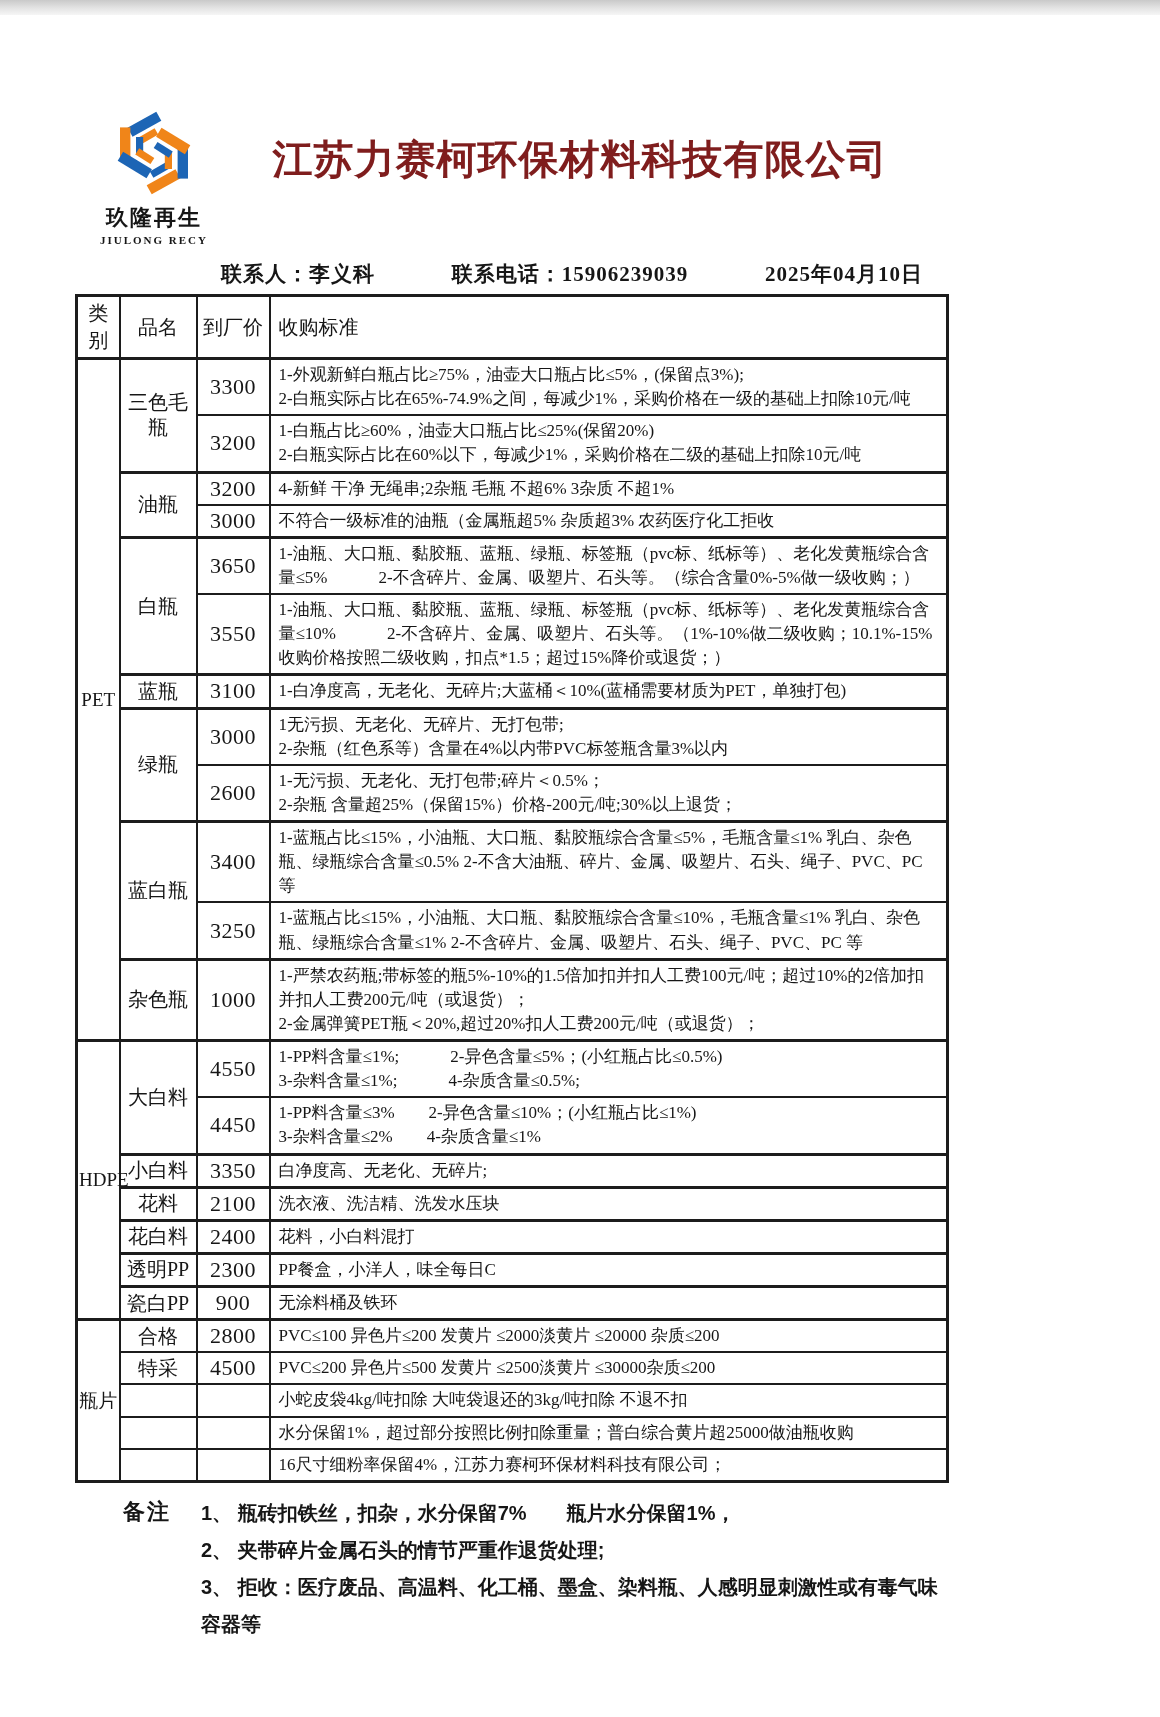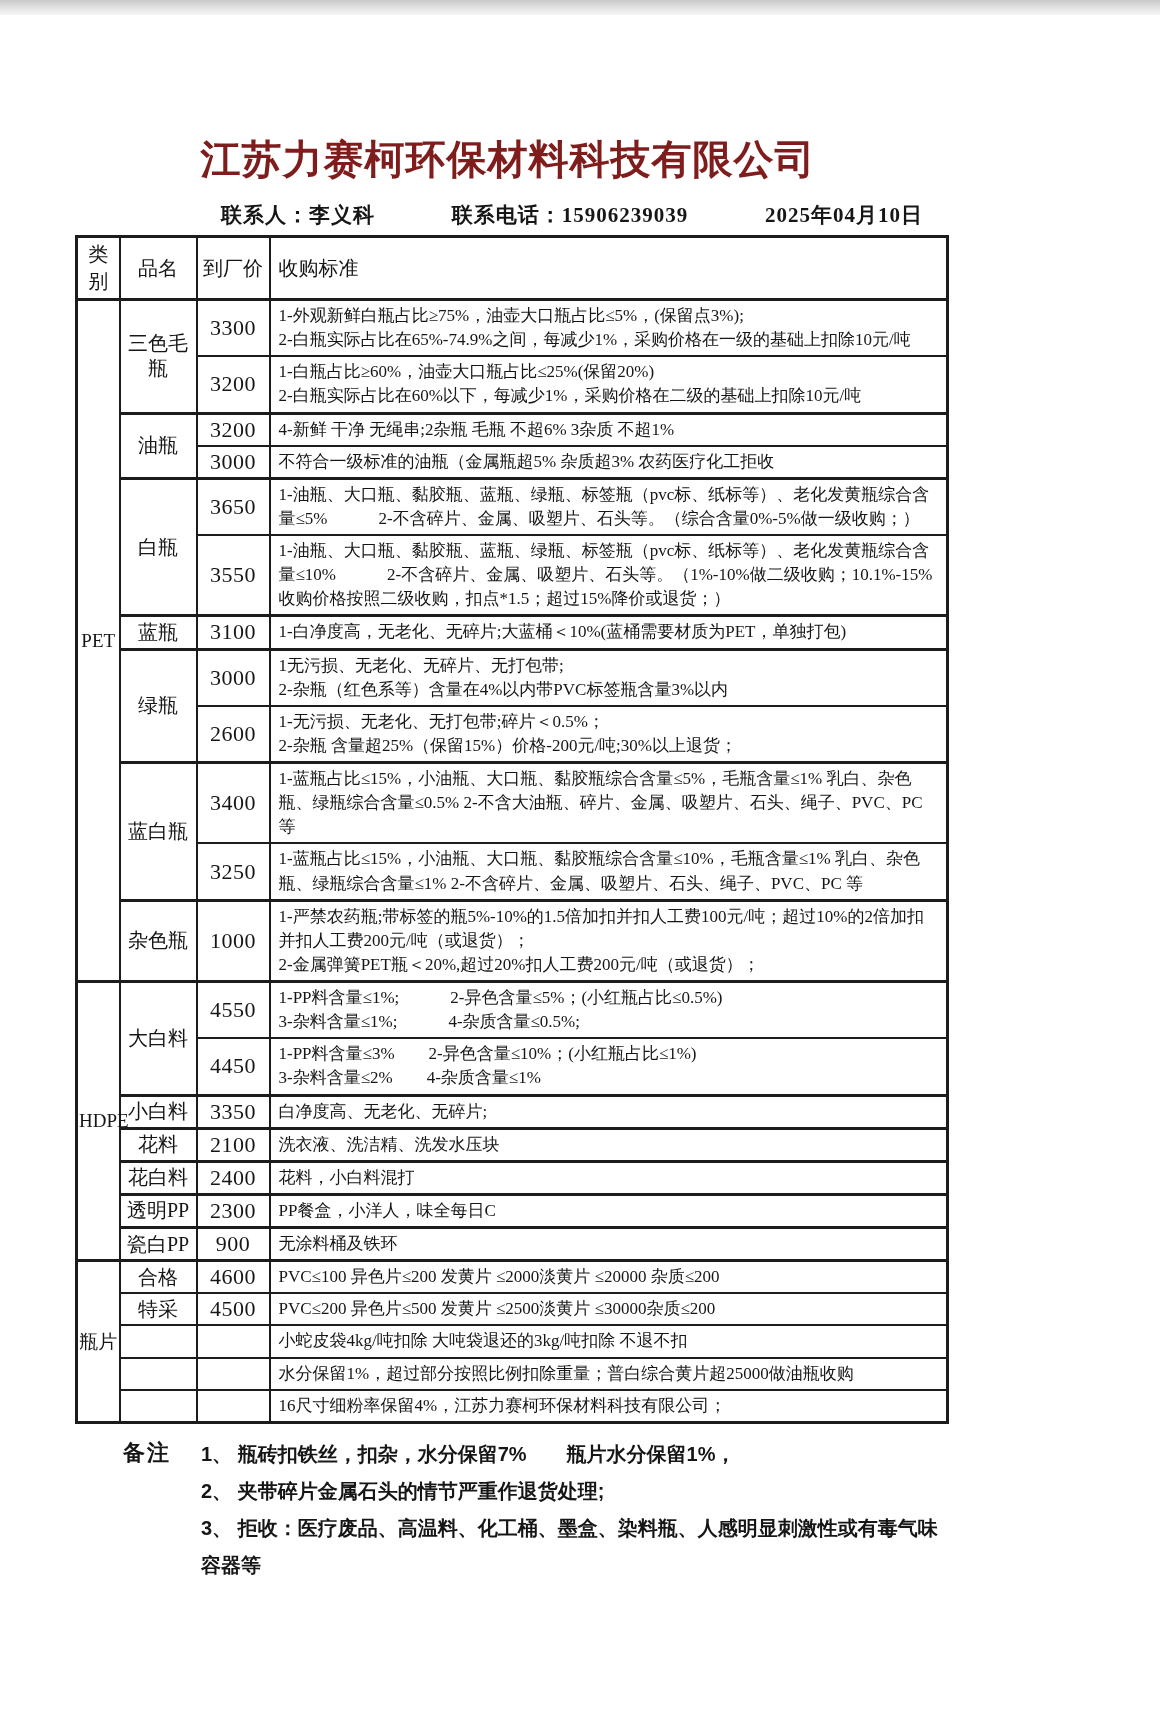--- a/index.html
+++ b/index.html
@@ -59,20 +59,42 @@
   .note-item{ font-size:20px; font-weight:bold; line-height:1.85; white-space:pre-line; }
 </style>
 </head>
 <body>
 
 <div class="page-top-shade"></div>
 
 <div class="sheet">
 
   <div class="header">
+    <div class="logo-block">
+      <svg class="logo-mark" viewBox="0 0 120 120" xmlns="http://www.w3.org/2000/svg">
+        <g stroke-width="13" fill="none" stroke-linecap="butt">
+          <path d="M 66,14 L 30,34" stroke="var(--brand-blue)"></path>
+          <path d="M 24,28 L 24,70" stroke="var(--brand-orange)"></path>
+          <path d="M 18,64 L 54,86" stroke="var(--brand-blue)"></path>
+          <path d="M 54,106 L 90,86" stroke="var(--brand-orange)"></path>
+          <path d="M 96,92 L 96,50" stroke="var(--brand-blue)"></path>
+          <path d="M 102,56 L 66,34" stroke="var(--brand-orange)"></path>
+        </g>
+        <g stroke-width="9" fill="none" stroke-linecap="butt">
+          <path d="M 63,33 L 44,44" stroke="var(--brand-orange)"></path>
+          <path d="M 42,40 L 42,62" stroke="var(--brand-blue)"></path>
+          <path d="M 39,58 L 58,70" stroke="var(--brand-orange)"></path>
+          <path d="M 57,87 L 76,76" stroke="var(--brand-blue)"></path>
+          <path d="M 78,80 L 78,58" stroke="var(--brand-orange)"></path>
+          <path d="M 81,62 L 62,50" stroke="var(--brand-blue)"></path>
+        </g>
+      </svg>
+      <div class="logo-cn">玖隆再生</div>
+      <div class="logo-en">JIULONG RECY</div>
+    </div>
     <div class="title-wrap">
       <span class="company-title">江苏力赛柯环保材料科技有限公司</span>
     </div>
   </div>
 
   <div class="contact-row">
     <span>联系人：李义科</span>
     <span>联系电话：15906239039</span>
     <span>2025年04月10日</span>
   </div>
@@ -188,21 +210,21 @@
     </tr>
     <tr class="thick">
       <td class="prod">瓷白PP</td>
       <td class="price">900</td>
       <td class="std">无涂料桶及铁环</td>
     </tr>
 
     <tr class="thick">
       <td class="cat" rowspan="5">瓶片</td>
       <td class="prod">合格</td>
-      <td class="price">4600</td>
+      <td class="price">2800</td>
       <td class="std">PVC≤100 异色片≤200 发黄片 ≤2000淡黄片 ≤20000 杂质≤200</td>
     </tr>
     <tr>
       <td class="prod">特采</td>
       <td class="price">4500</td>
       <td class="std">PVC≤200 异色片≤500 发黄片 ≤2500淡黄片 ≤30000杂质≤200</td>
     </tr>
     <tr>
       <td class="prod"></td>
       <td class="price"></td>

